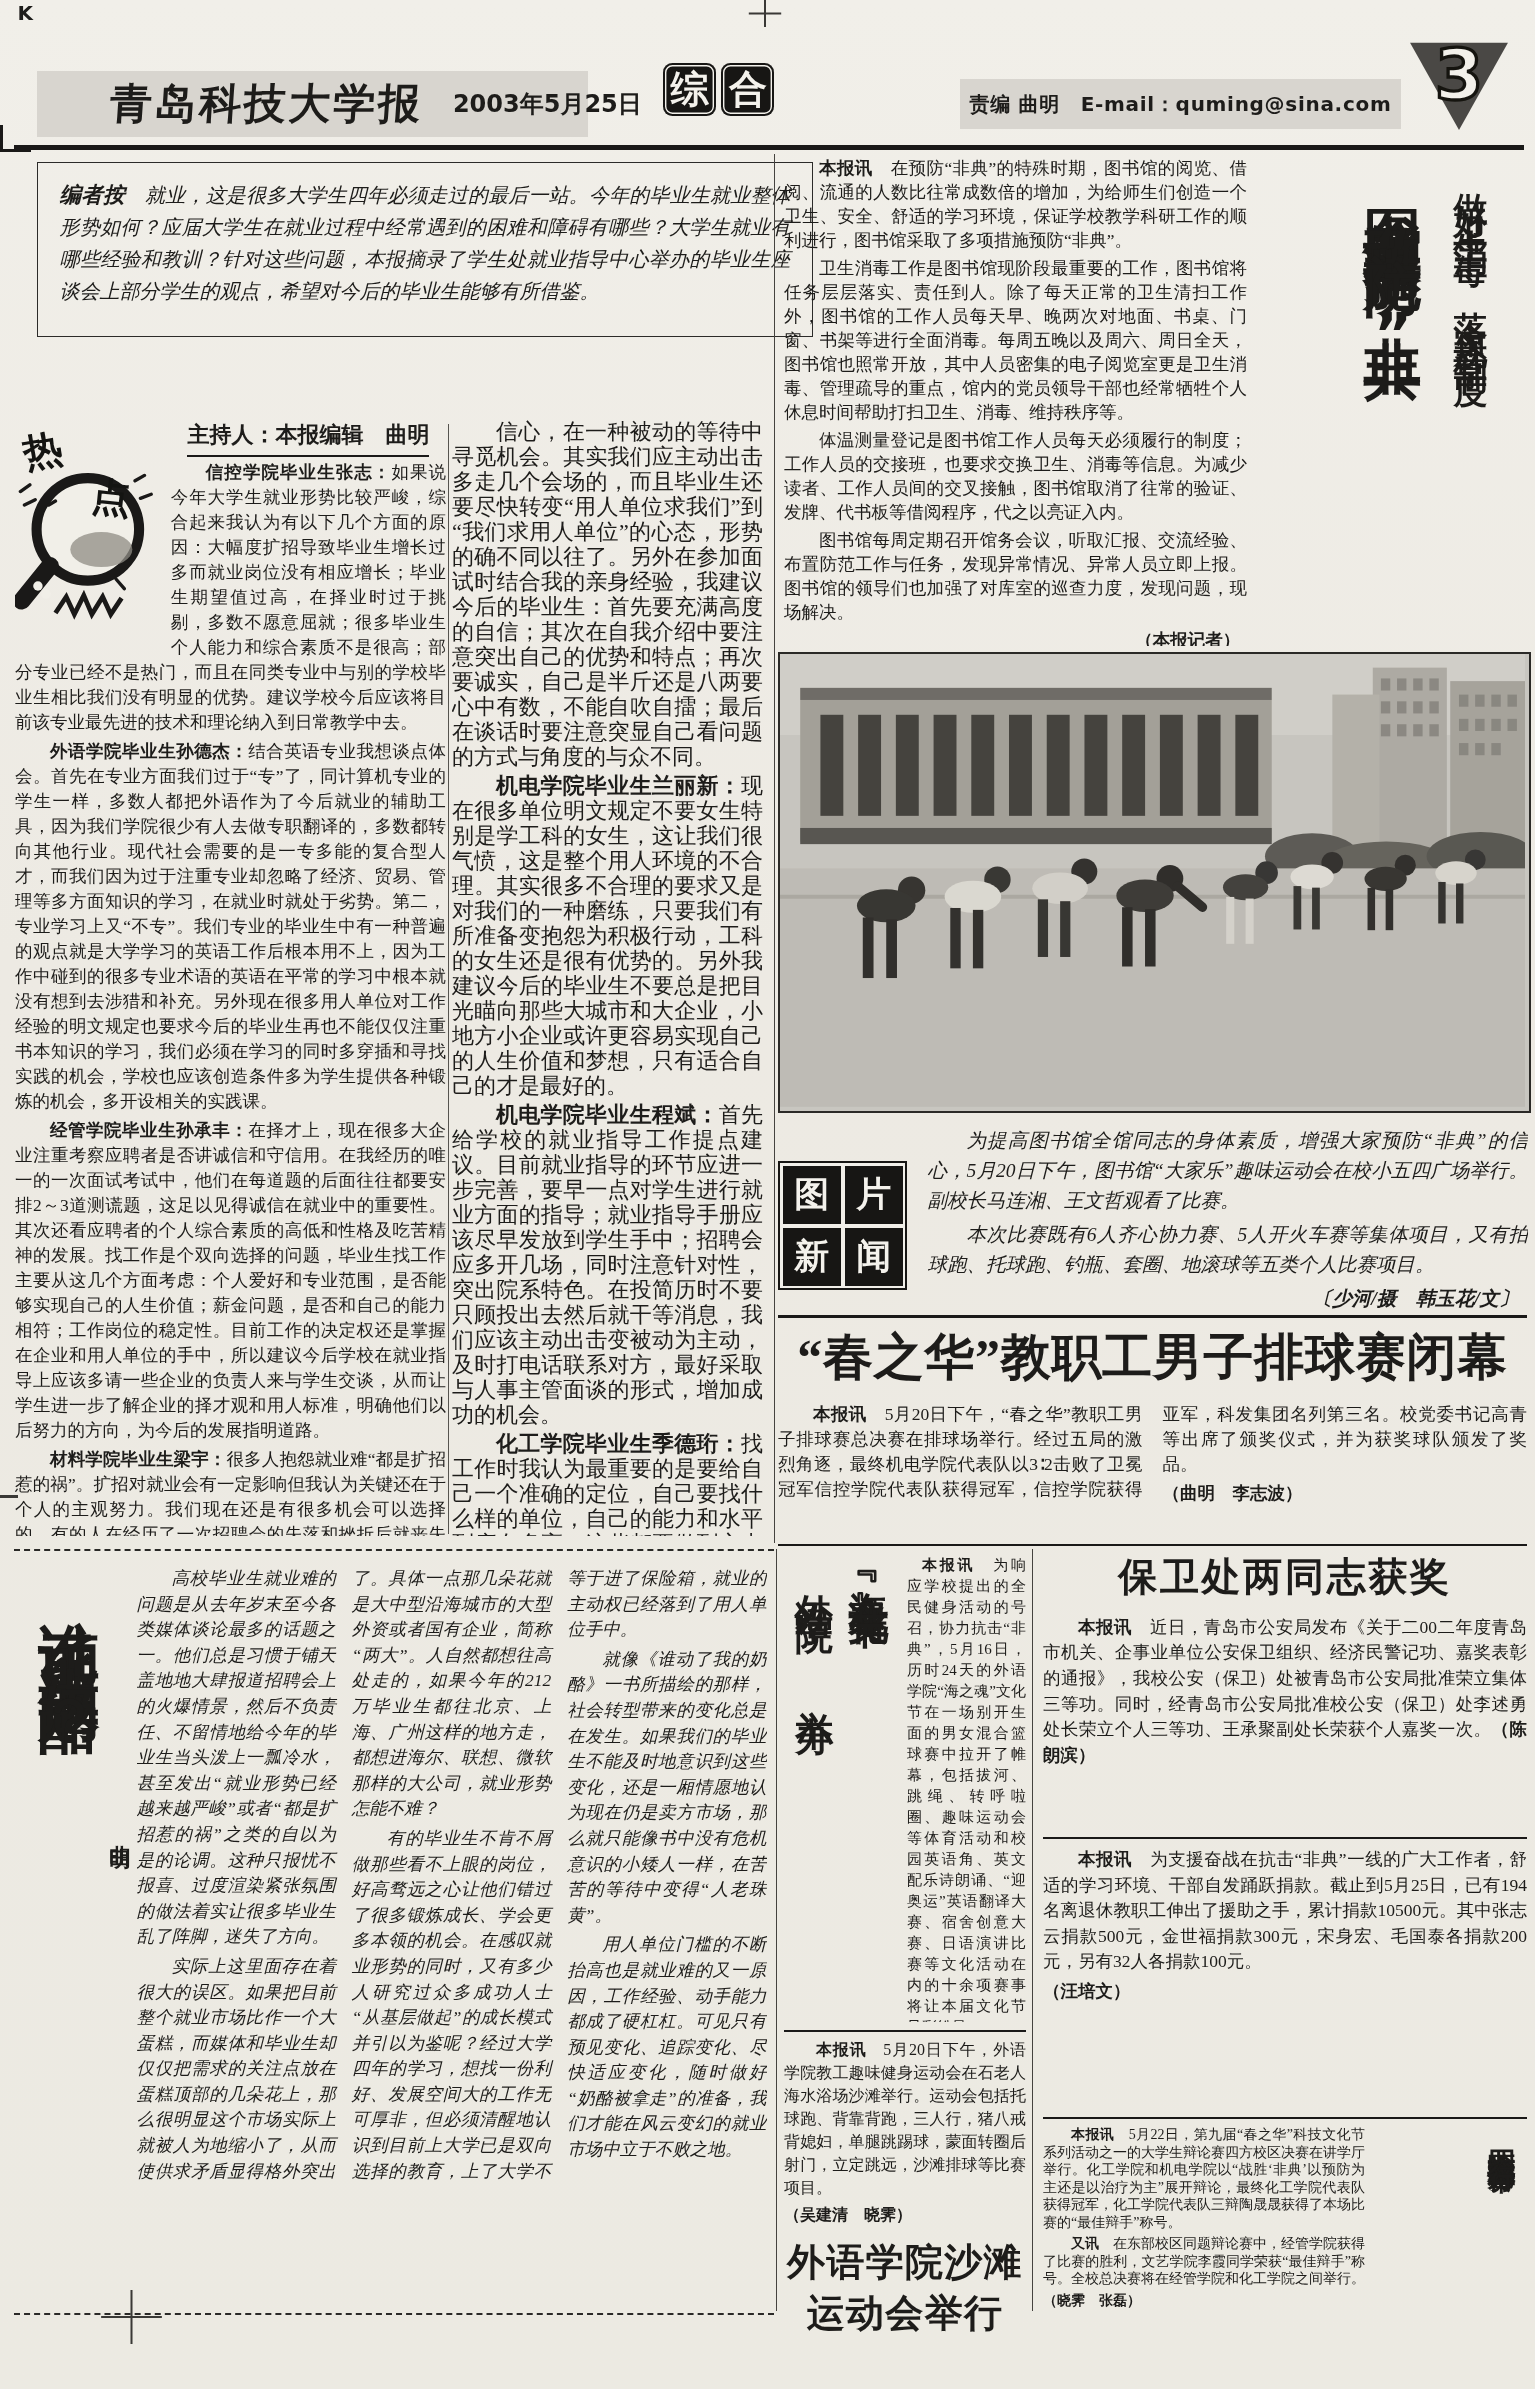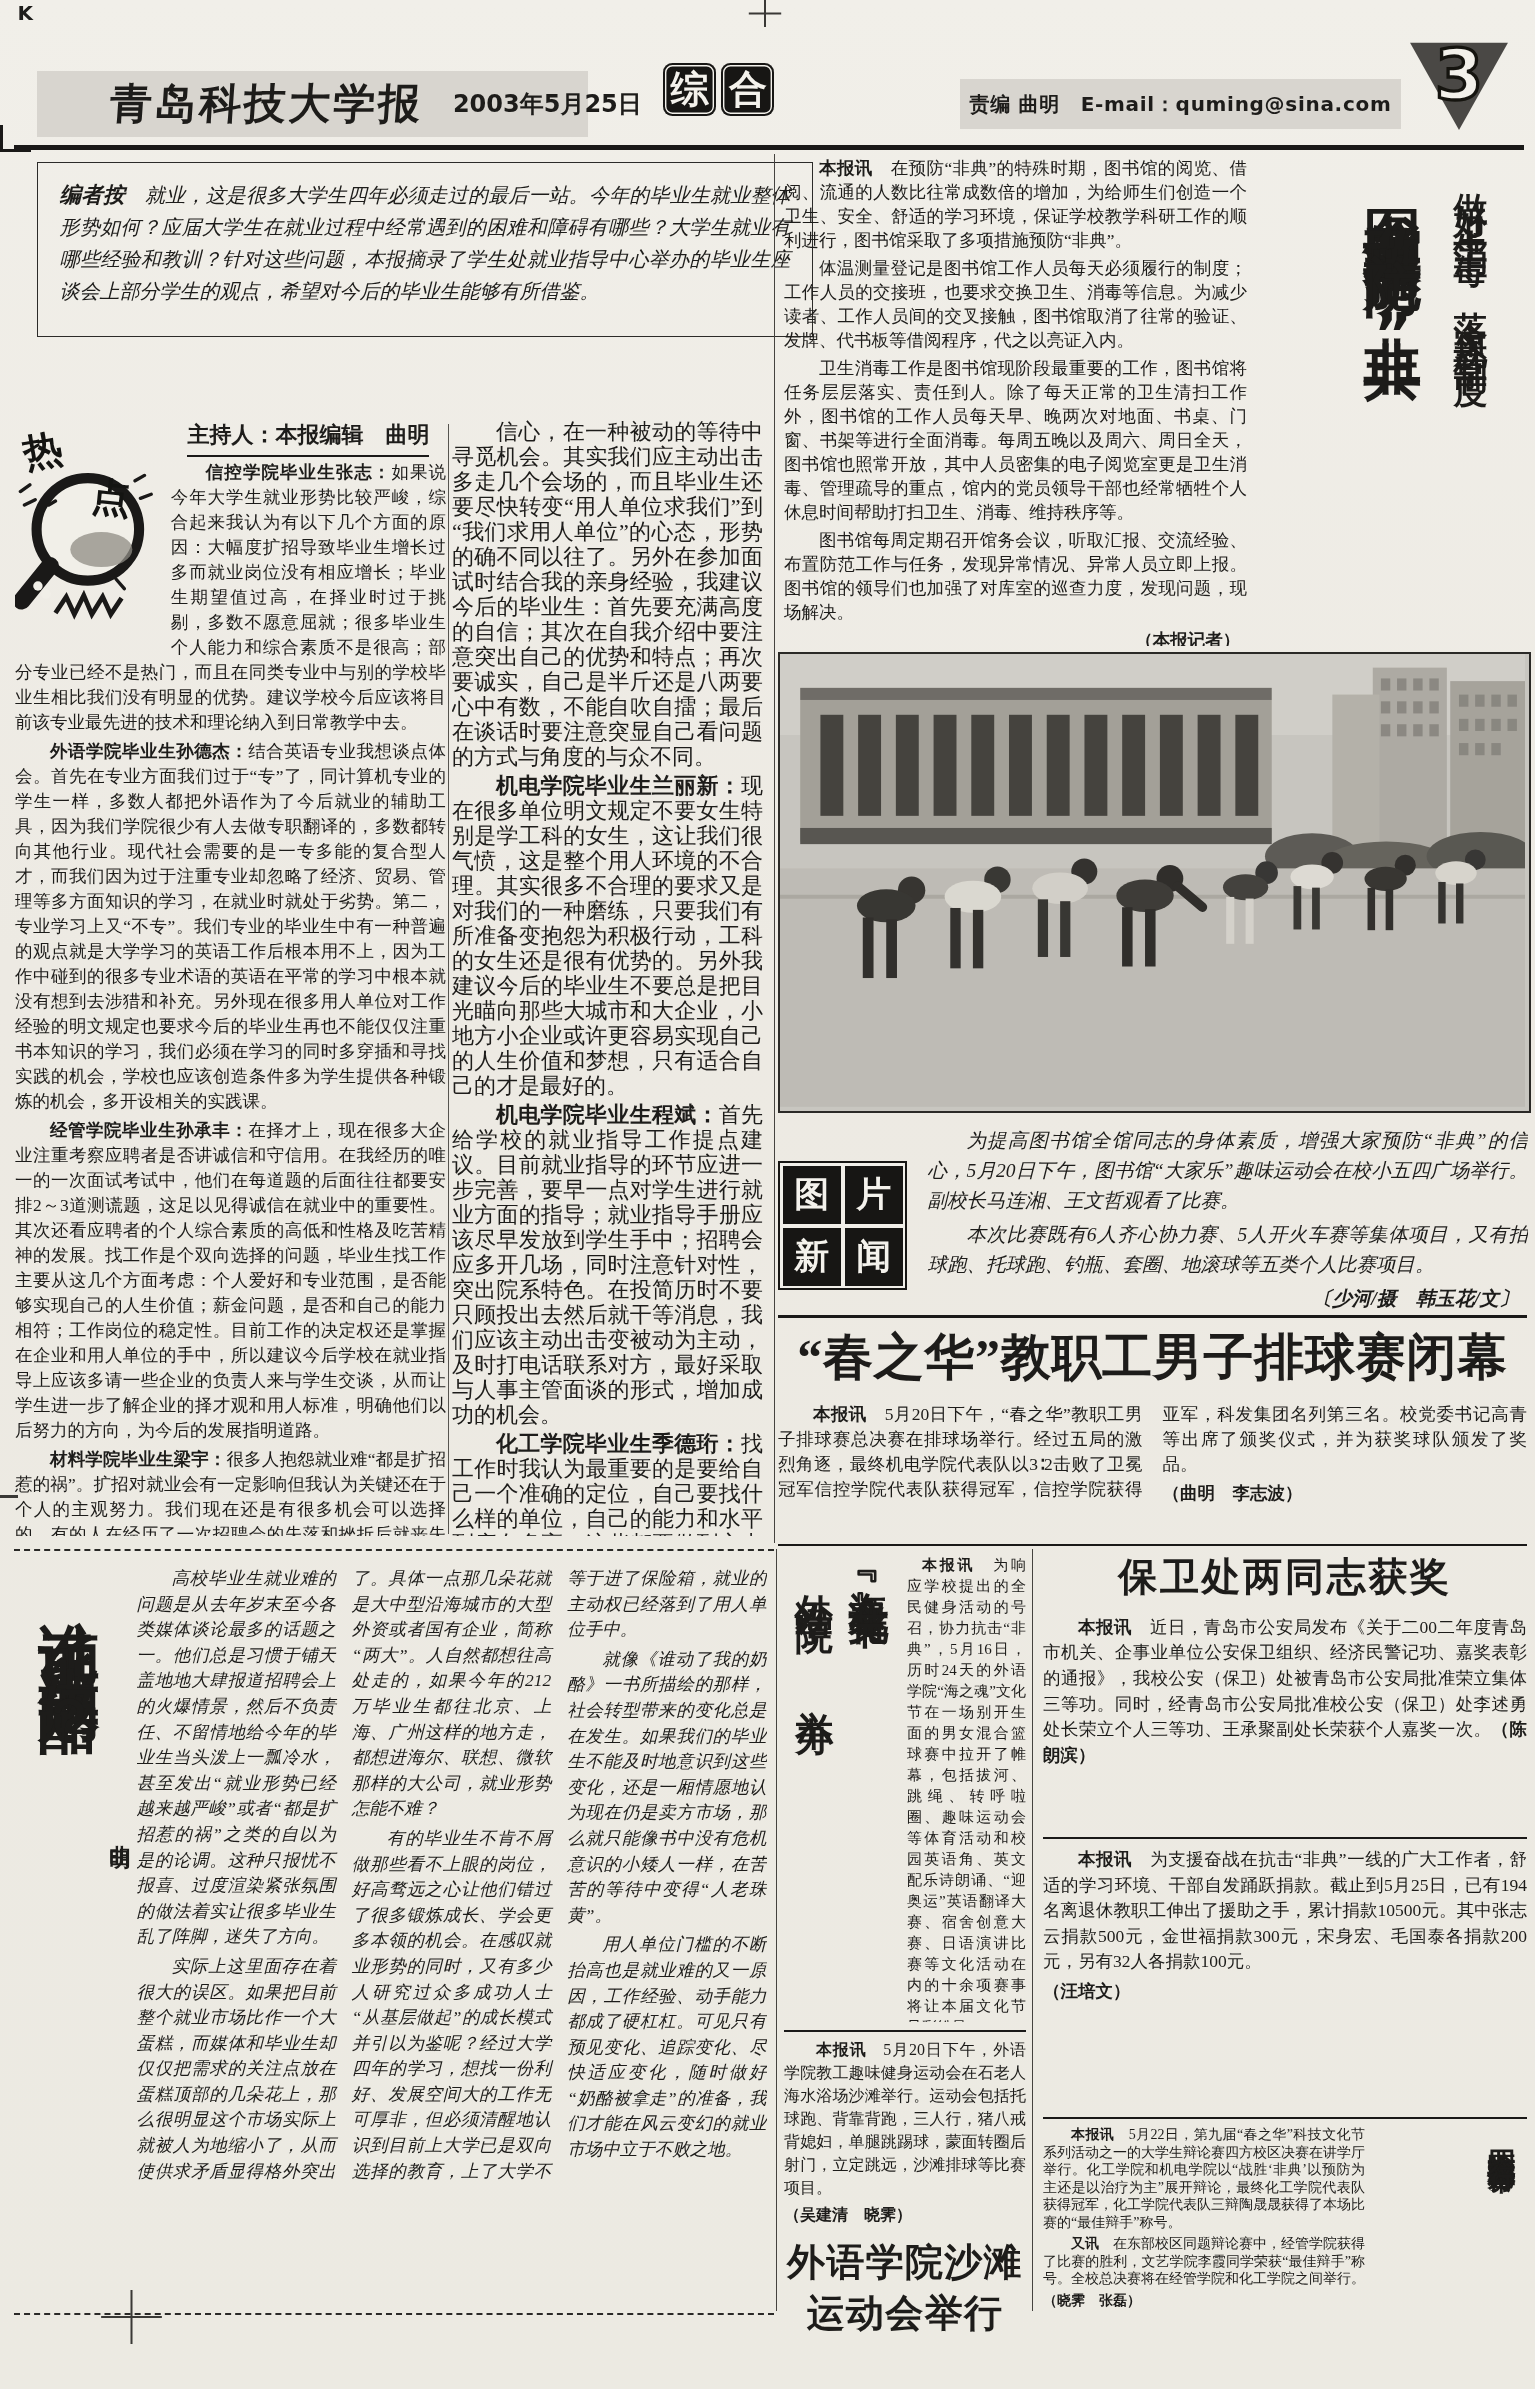--- a/index.html
+++ b/index.html
@@ -167,22 +167,22 @@
       <p class="para"><b>机电学院毕业生兰丽新：</b>现在很多单位明文规定不要女生特别是学工科的女生，这让我们很气愤，这是整个用人环境的不合理。其实很多不合理的要求又是对我们的一种磨练，只要我们有所准备变抱怨为积极行动，工科的女生还是很有优势的。另外我建议今后的毕业生不要总是把目光瞄向那些大城市和大企业，小地方小企业或许更容易实现自己的人生价值和梦想，只有适合自己的才是最好的。</p>
       <p class="para"><b>机电学院毕业生程斌：</b>首先给学校的就业指导工作提点建议。目前就业指导的环节应进一步完善，要早一点对学生进行就业方面的指导；就业指导手册应该尽早发放到学生手中；招聘会应多开几场，同时注意针对性，突出院系特色。在投简历时不要只顾投出去然后就干等消息，我们应该主动出击变被动为主动，及时打电话联系对方，最好采取与人事主管面谈的形式，增加成功的机会。</p>
       <p class="para"><b>化工学院毕业生季德珩：</b>找工作时我认为最重要的是要给自己一个准确的定位，自己要找什么样的单位，自己的能力和水平到底有多高，这些都要做到心中有本帐才行。现在很多单位都要求员工能够快速适应工作岗位，因此我建议学校把针对工作岗位的适应期提前到大学的教育过程中来，这一方面对学生就业有利，另一方面也有利于学校在就业市场和用人单位竖起一个好的招牌。</p>
       <p class="para"><b>主持人：</b>纵观座谈不难看出，制约大学生顺利找到理想工作的主要因素是自身的素质和能力，所学专业是不是和目前市场需求相吻合以及个人期望值的高低。如何转变观念，拓宽思路，变被动为主动，这是很多毕业生在就业时必须面对并且需要认真思考的问题。</p>
     </div>
   <div id="vrule-mid" class="abs"></div>
 
   <div id="lib-body" class="abs jtext">
     <div>
         <p class="para"><b>本报讯　</b>在预防“非典”的特殊时期，图书馆的阅览、借阅、流通的人数比往常成数倍的增加，为给师生们创造一个卫生、安全、舒适的学习环境，保证学校教学科研工作的顺利进行，图书馆采取了多项措施预防“非典”。</p>
+        <p class="para">卫生消毒工作是图书馆现阶段最重要的工作，图书馆将任务层层落实、责任到人。除了每天正常的卫生清扫工作外，图书馆的工作人员每天早、晚两次对地面、书桌、门窗、书架等进行全面消毒。每周五晚以及周六、周日全天，图书馆也照常开放，其中人员密集的电子阅览室更是卫生消毒、管理疏导的重点，馆内的党员领导干部也经常牺牲个人休息时间帮助打扫卫生、消毒、维持秩序等。</p>
         <p class="para">体温测量登记是图书馆工作人员每天必须履行的制度；工作人员的交接班，也要求交换卫生、消毒等信息。为减少读者、工作人员间的交叉接触，图书馆取消了往常的验证、发牌、代书板等借阅程序，代之以亮证入内。</p>
-        <p class="para">卫生消毒工作是图书馆现阶段最重要的工作，图书馆将任务层层落实、责任到人。除了每天正常的卫生清扫工作外，图书馆的工作人员每天早、晚两次对地面、书桌、门窗、书架等进行全面消毒。每周五晚以及周六、周日全天，图书馆也照常开放，其中人员密集的电子阅览室更是卫生消毒、管理疏导的重点，馆内的党员领导干部也经常牺牲个人休息时间帮助打扫卫生、消毒、维持秩序等。</p>
         <p class="para">图书馆每周定期召开馆务会议，听取汇报、交流经验、布置防范工作与任务，发现异常情况、异常人员立即上报。图书馆的领导们也加强了对库室的巡查力度，发现问题，现场解决。</p>
       </div>
     <div class="sign-right">（本报记者）</div>
   </div>
   <div id="lib-headline" class="abs sans">图书馆采取多项措施防“非典”</div>
   <div id="lib-kicker" class="abs">做好卫生消毒　落实规章制度</div>
 
   <div id="photo" class="abs">
     <svg width="745" height="453" viewBox="0 0 1106 672">
       <rect width="1106" height="672" fill="#cbc9c3"></rect>

